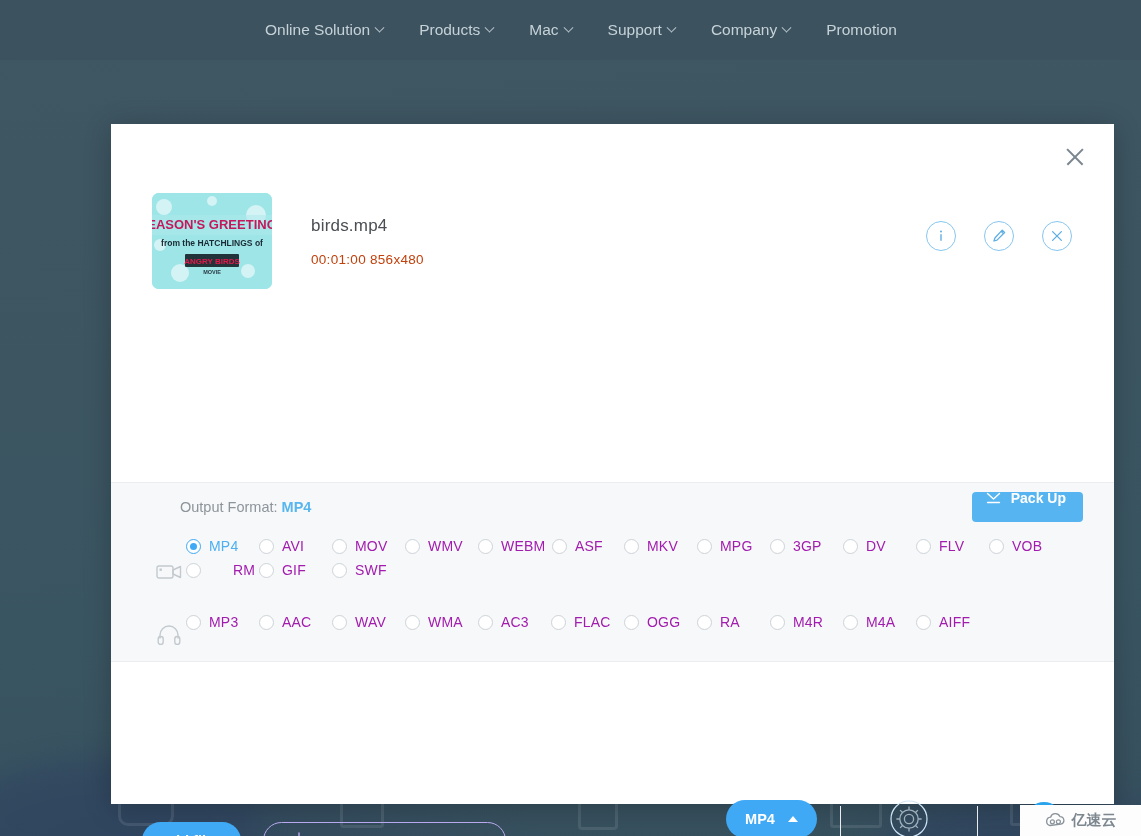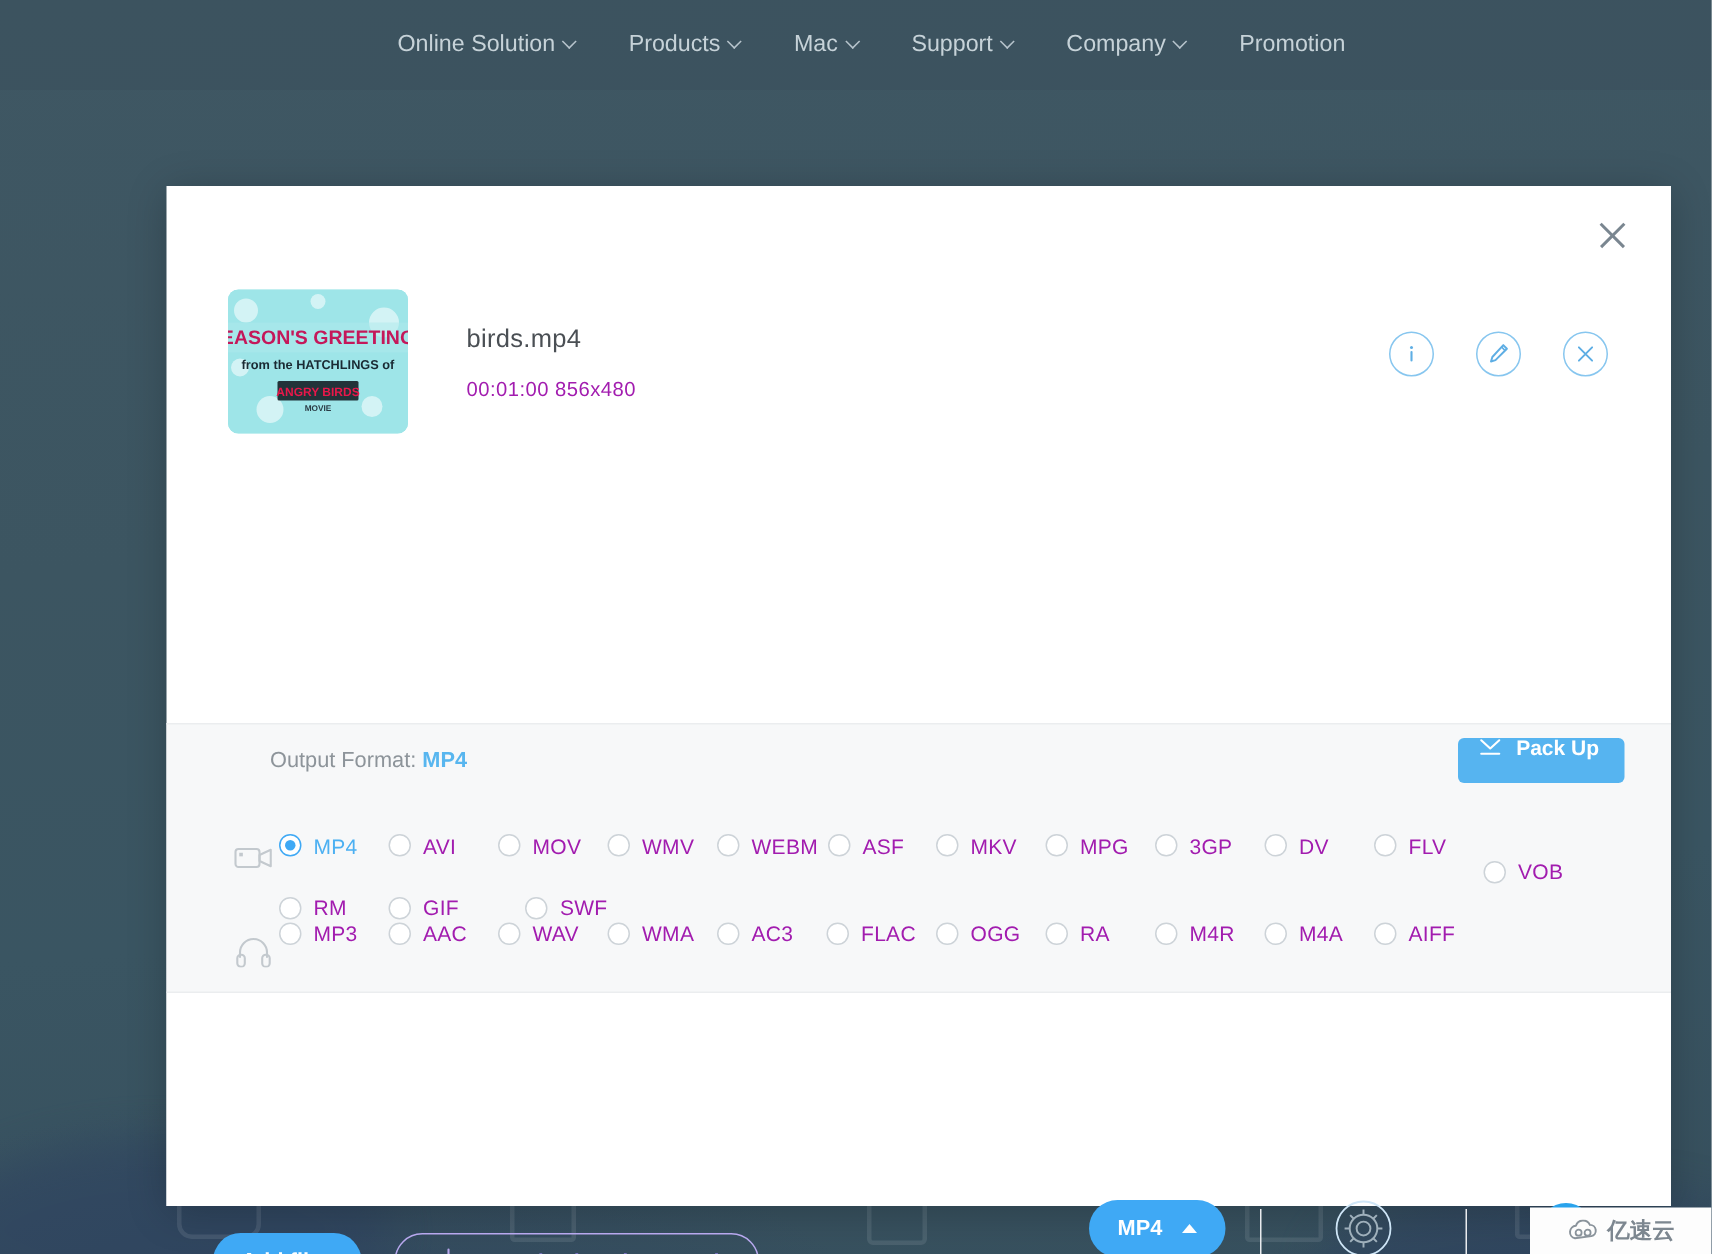--- a/index.html
+++ b/index.html
@@ -107,21 +107,21 @@
     background: #8fe3e6;
     position: relative;
   }
   #file-thumb-art { position: absolute; inset: 0; }
   #file-meta { margin-left: 39px; }
   #file-name {
     font-size: 17px; color: #4a4f54; letter-spacing: .2px;
   }
   #file-sub {
     margin-top: 16px;
-    font-size: 13.5px; color: #a21caf; letter-spacing: .3px;
+    font-size: 13.5px; color: #c2410c; letter-spacing: .3px;
   }
   #file-actions {
     position: absolute; right: 0; top: 28px;
     display: flex; gap: 28px;
   }
   .circ-btn {
     width: 30px; height: 30px;
     border: 1.3px solid #87c6ef;
     border-radius: 50%;
     display: flex; align-items: center; justify-content: center;
@@ -420,35 +420,35 @@
               <span class="radio-label">3GP</span>
             </div>
             <div class="radio-opt" style="width: 73px;">
               <span class="radio-dot"></span>
               <span class="radio-label">DV</span>
             </div>
             <div class="radio-opt" style="width: 73px;">
               <span class="radio-dot"></span>
               <span class="radio-label">FLV</span>
             </div>
-            <div class="radio-opt" style="width: 73px; margin-top: 35px;">
+            <div class="radio-opt" style="width: 73px;">
               <span class="radio-dot"></span>
               <span class="radio-label">VOB</span>
             </div>
           </div>
           <div class="fmt-row">
-            <div class="radio-opt" style="width: 73px;">
+            <div class="radio-opt" style="width: 73px; gap: 24px;">
               <span class="radio-dot"></span>
               <span class="radio-label">RM</span>
             </div>
             <div class="radio-opt" style="width: 73px;">
               <span class="radio-dot"></span>
               <span class="radio-label">GIF</span>
             </div>
-            <div class="radio-opt" style="width: 73px; justify-content: flex-end;">
+            <div class="radio-opt" style="width: 73px;">
               <span class="radio-dot"></span>
               <span class="radio-label">SWF</span>
             </div>
           </div>
         </div>
     </div>
 
     <div class="fmt-group" id="audio-group">
       <div class="fmt-type-icon">
         <svg width="24" height="20" viewBox="0 0 24 20" aria-hidden="true">

